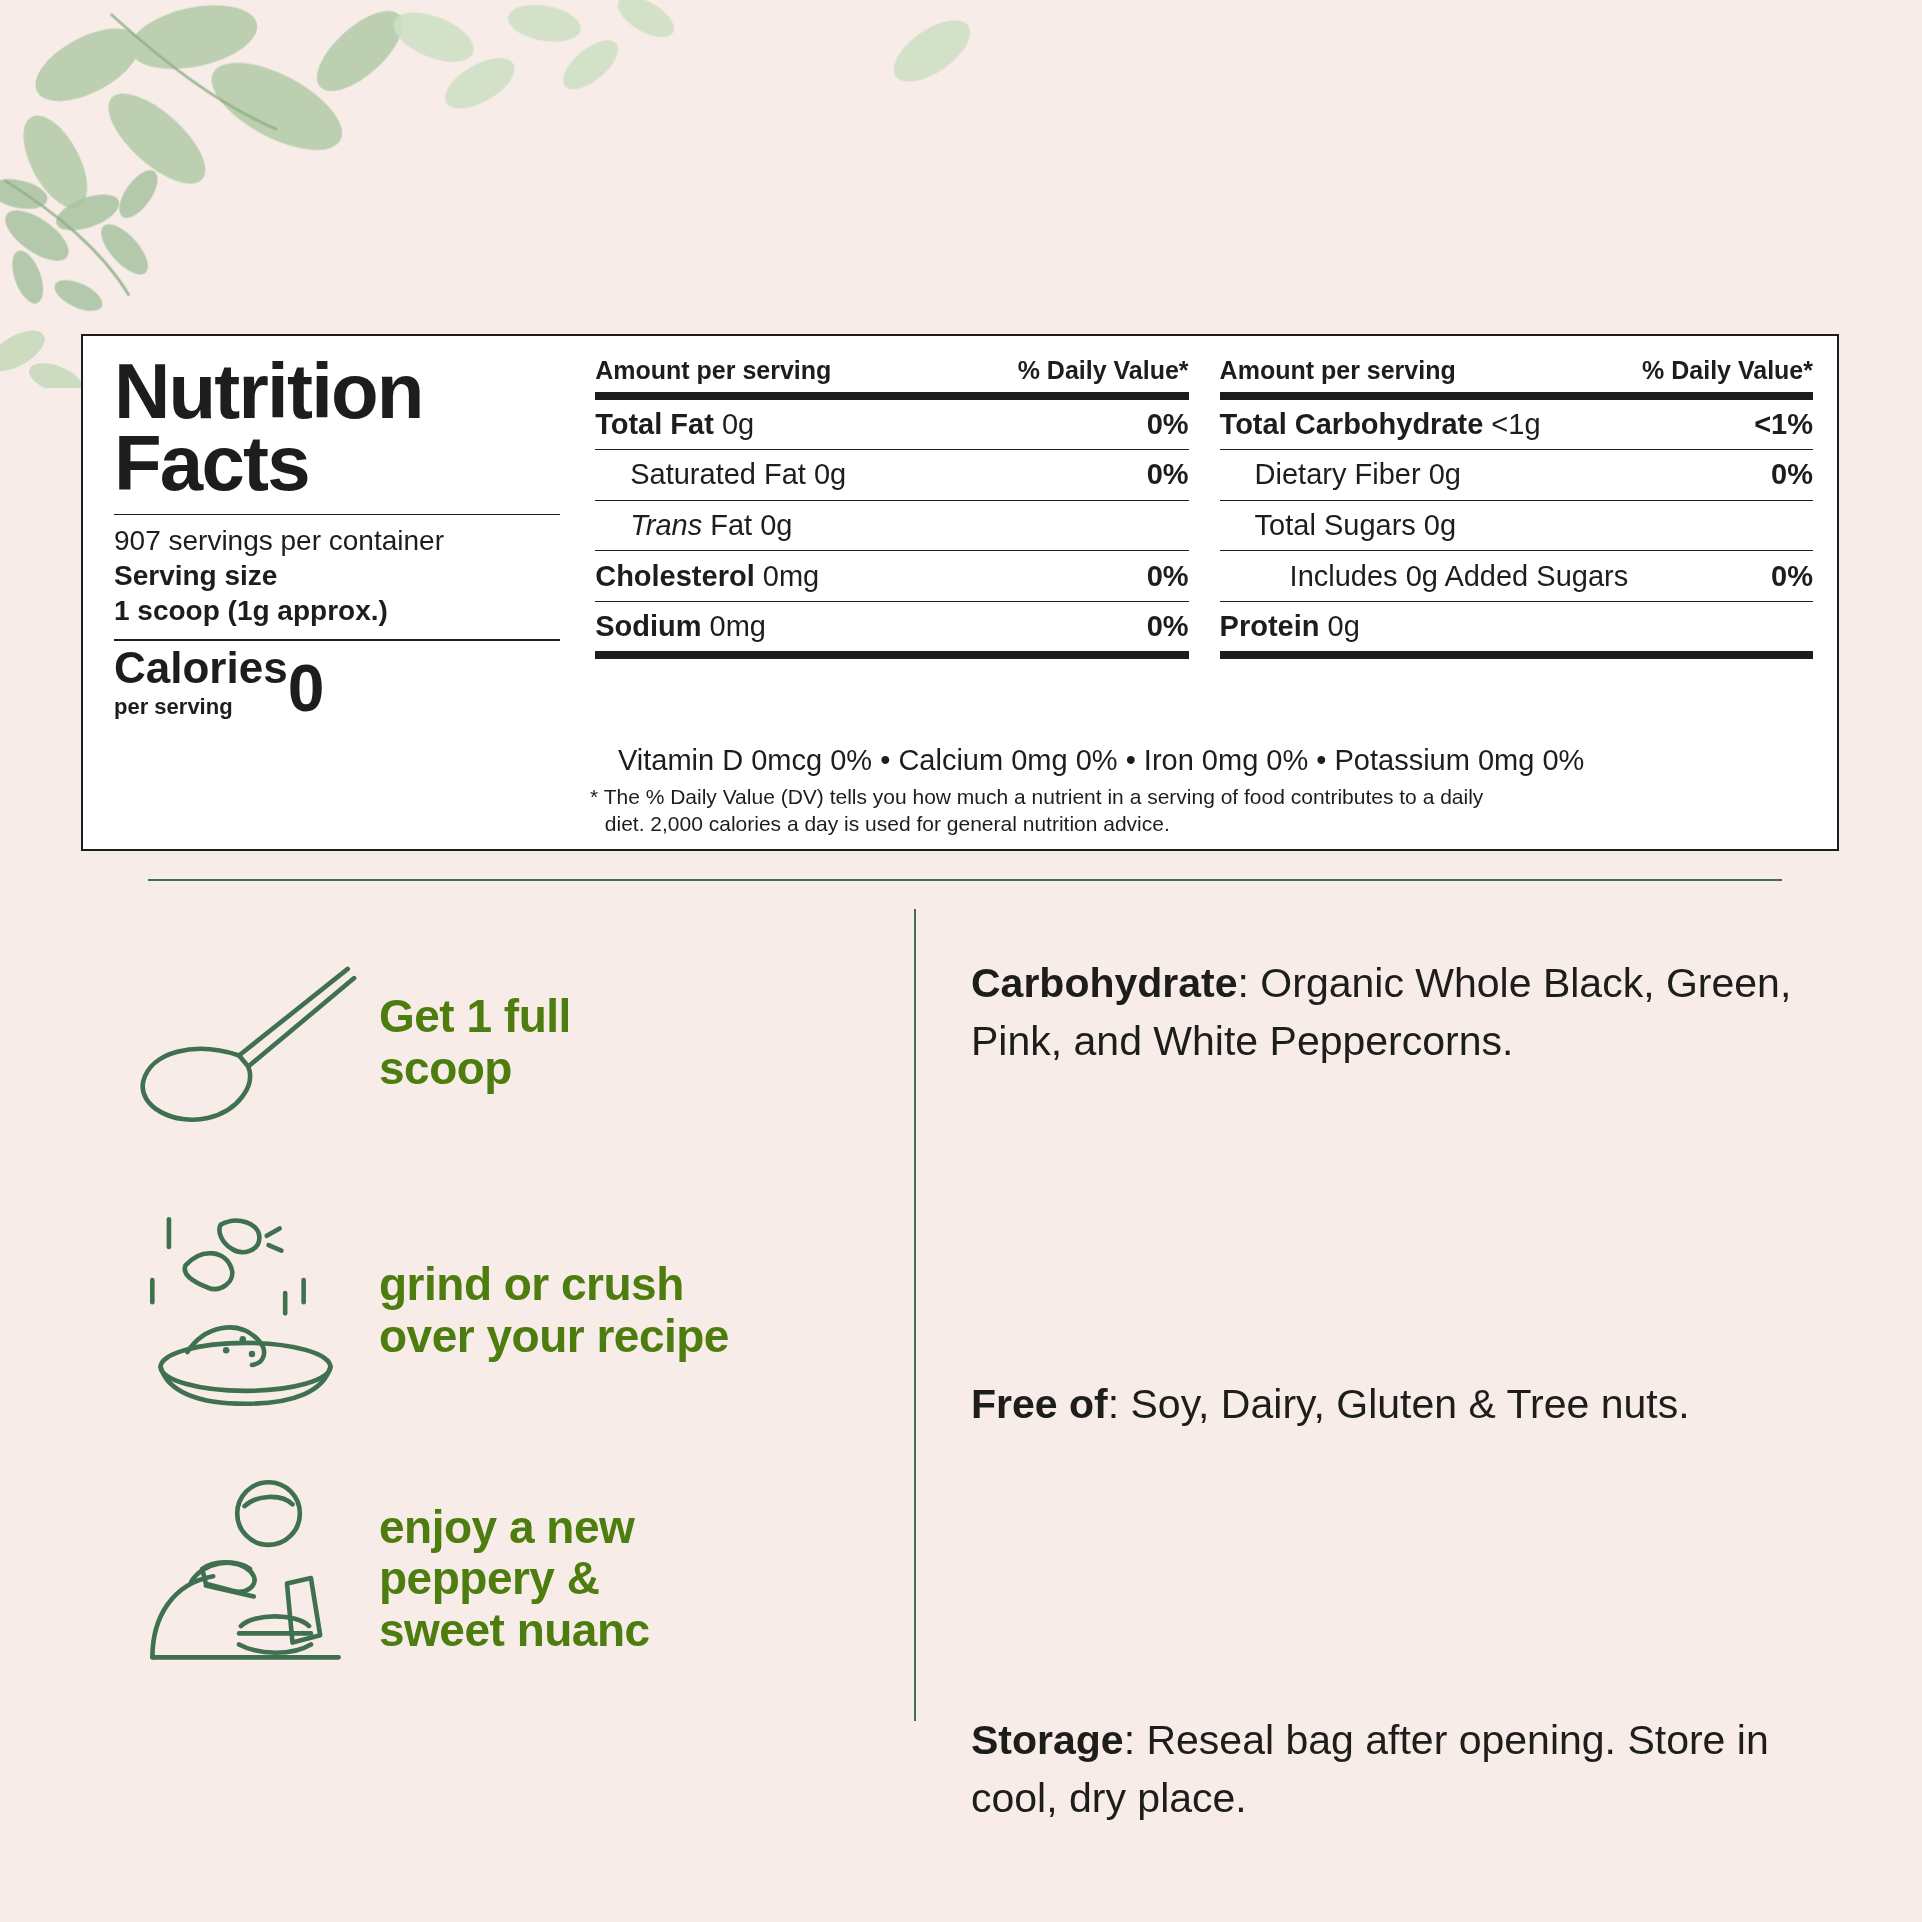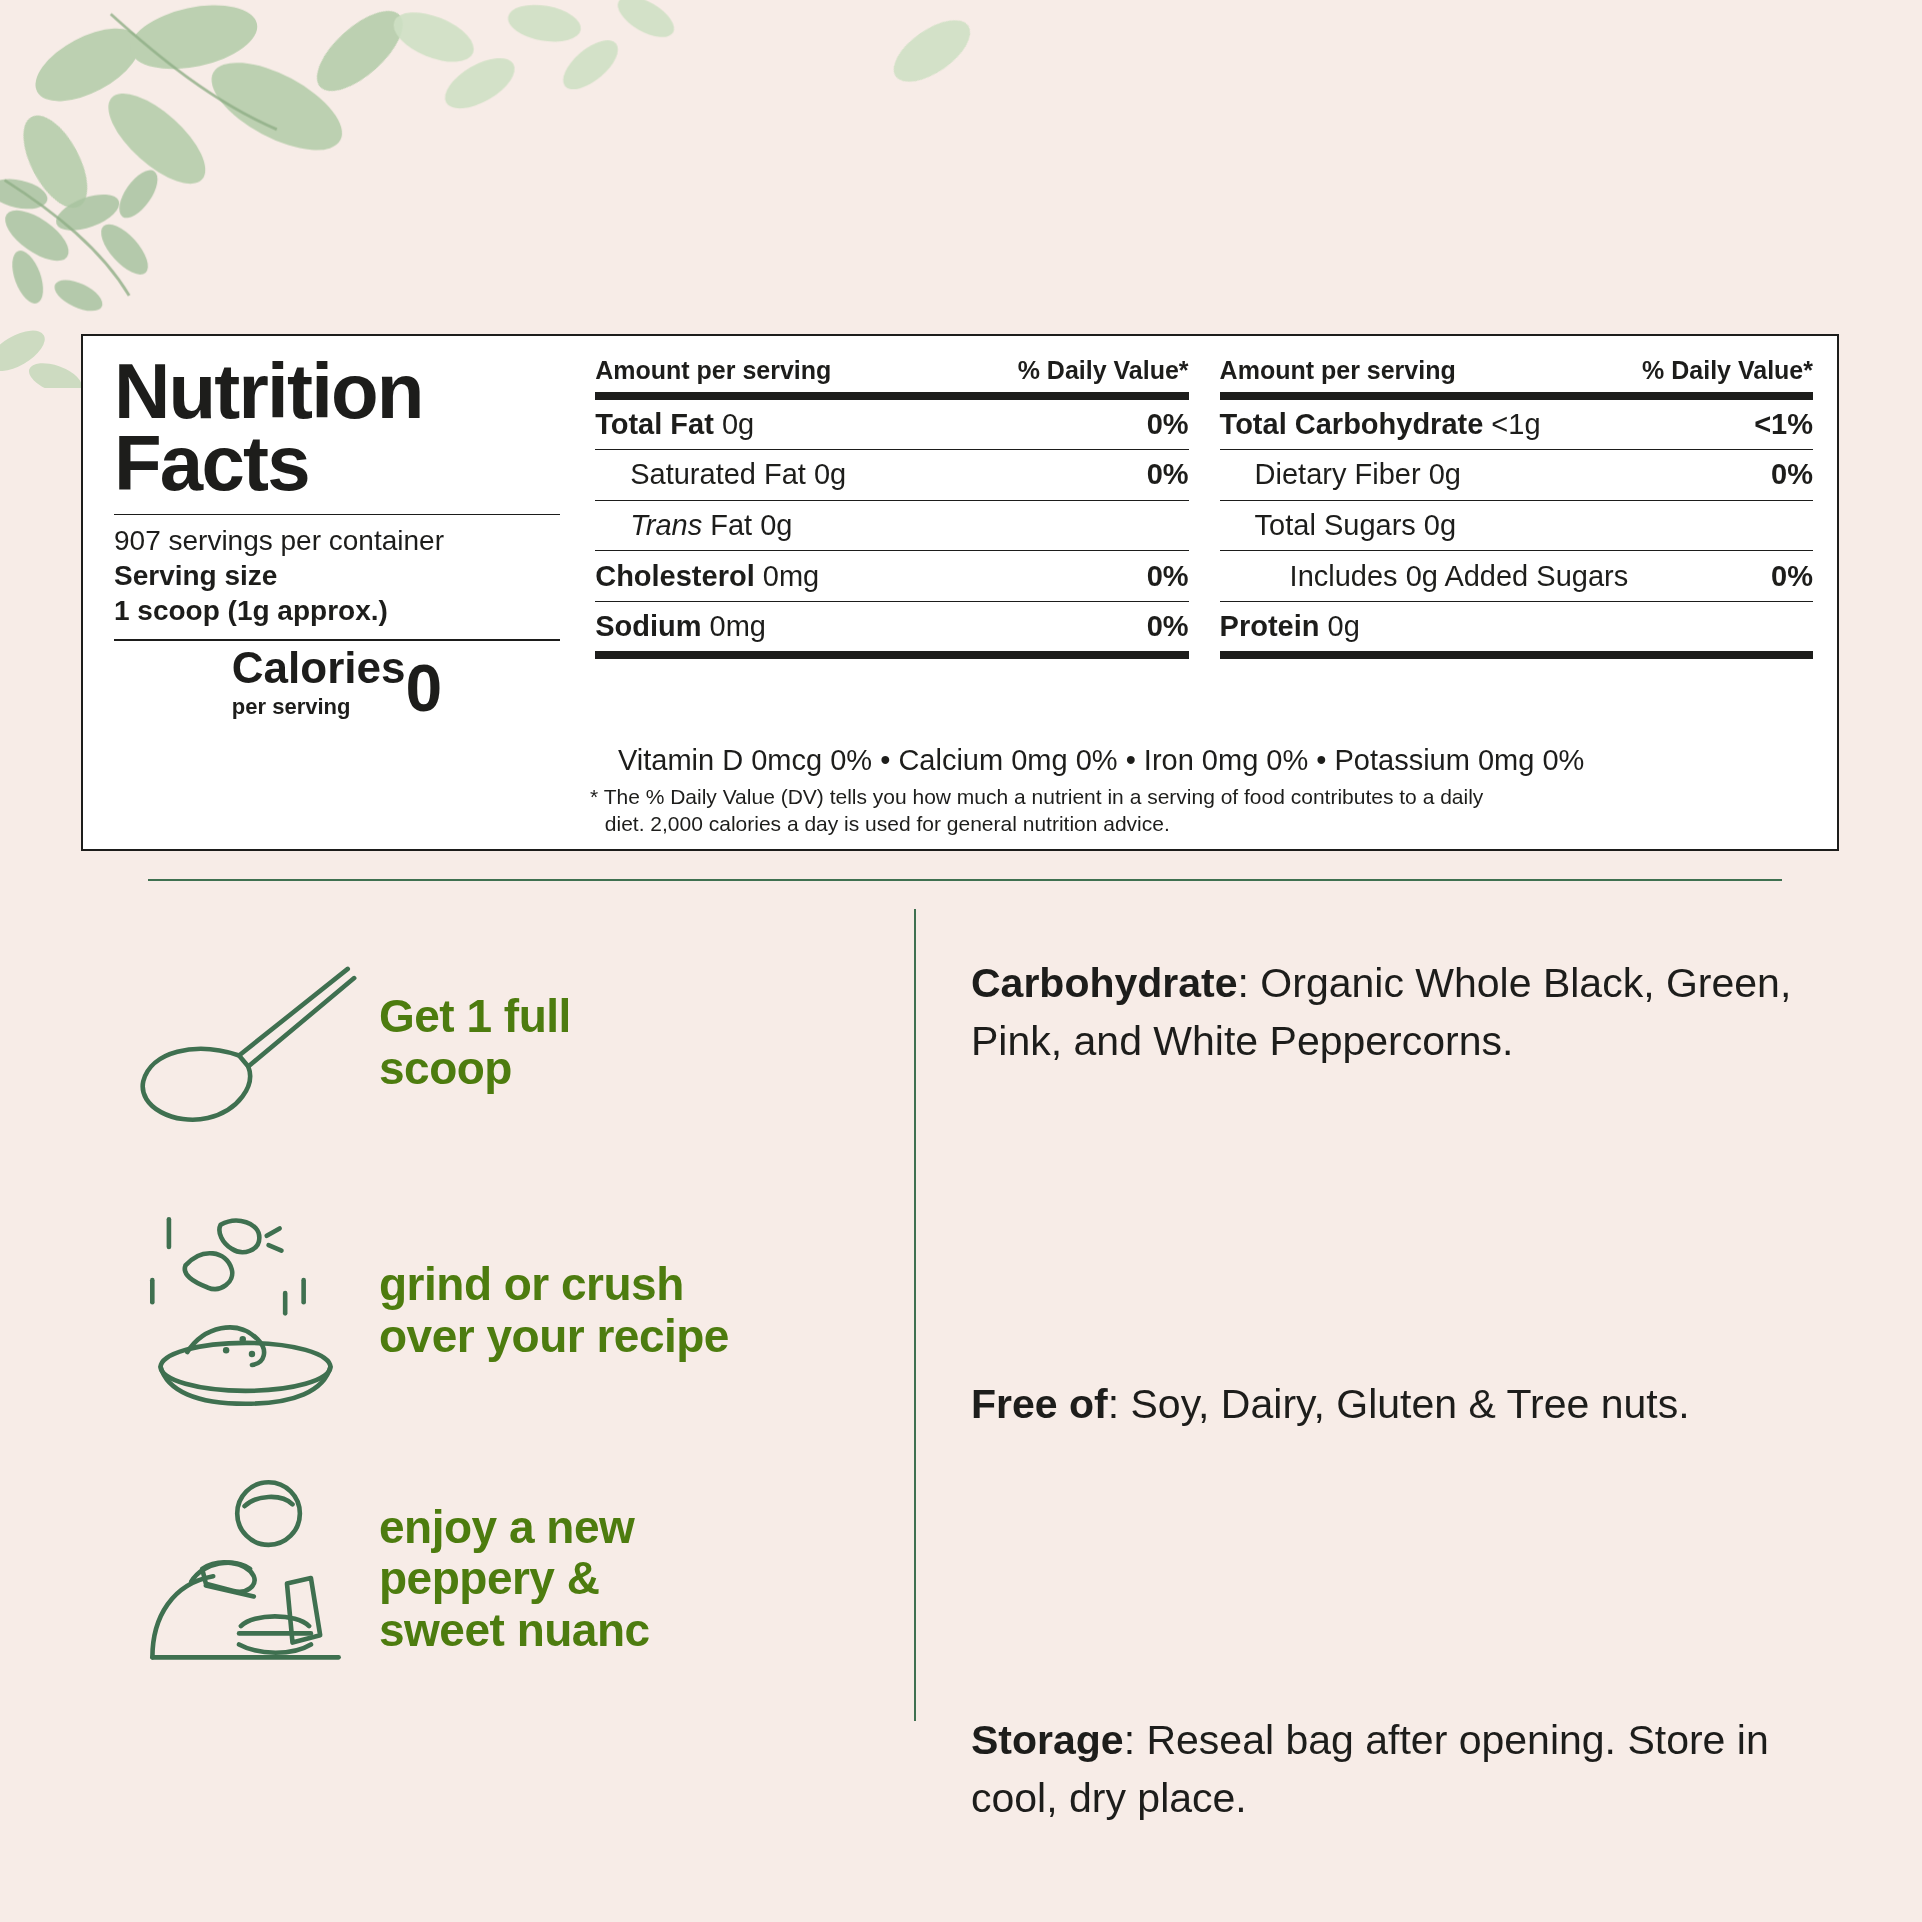--- a/index.html
+++ b/index.html
@@ -33,21 +33,21 @@
   }
   .nf-title {
     font-size: 78px; font-weight: 800; line-height: 0.92;
     letter-spacing: -1.8px;
   }
   .nf-rule-thin { border-top: 1.8px solid #1d1d1b; margin: 14.8px 0 7.4px 0; }
   .nf-servings { font-size: 28px; line-height: 1.25; }
   .nf-serving-label { font-size: 28px; font-weight: 700; line-height: 1.25; }
   .nf-serving-size { font-size: 28px; font-weight: 700; line-height: 1.25; }
   .nf-rule-med { border-top: 2.8px solid #1d1d1b; margin: 11px 0 5.5px 0; }
-  .nf-cal-row { display:flex; align-items: flex-end; justify-content: center; }
+  .nf-cal-row { display:flex; align-items: flex-end; justify-content: flex-start; }
   .nf-cal-label { font-size: 44px; font-weight: 700; line-height: 1; }
   .nf-cal-sub { font-size: 22px; font-weight: 700; margin-top: 3.7px; }
   .nf-cal-val { font-size: 66px; font-weight: 700; line-height: 0.95; }
 
   .nf-cols { flex: 1; display:flex; padding: 20px 24px 0 9.2px; gap: 31px; }
   .nf-col { flex:1; }
   .nf-hdr { display:flex; justify-content: space-between; font-size: 25px; font-weight: 700; padding-bottom: 6.5px; }
   .nf-line-thick { border-top: 8.3px solid #1d1d1b; }
   .nf-line { border-top: 1.8px solid #1d1d1b; }
   .nf-row {

